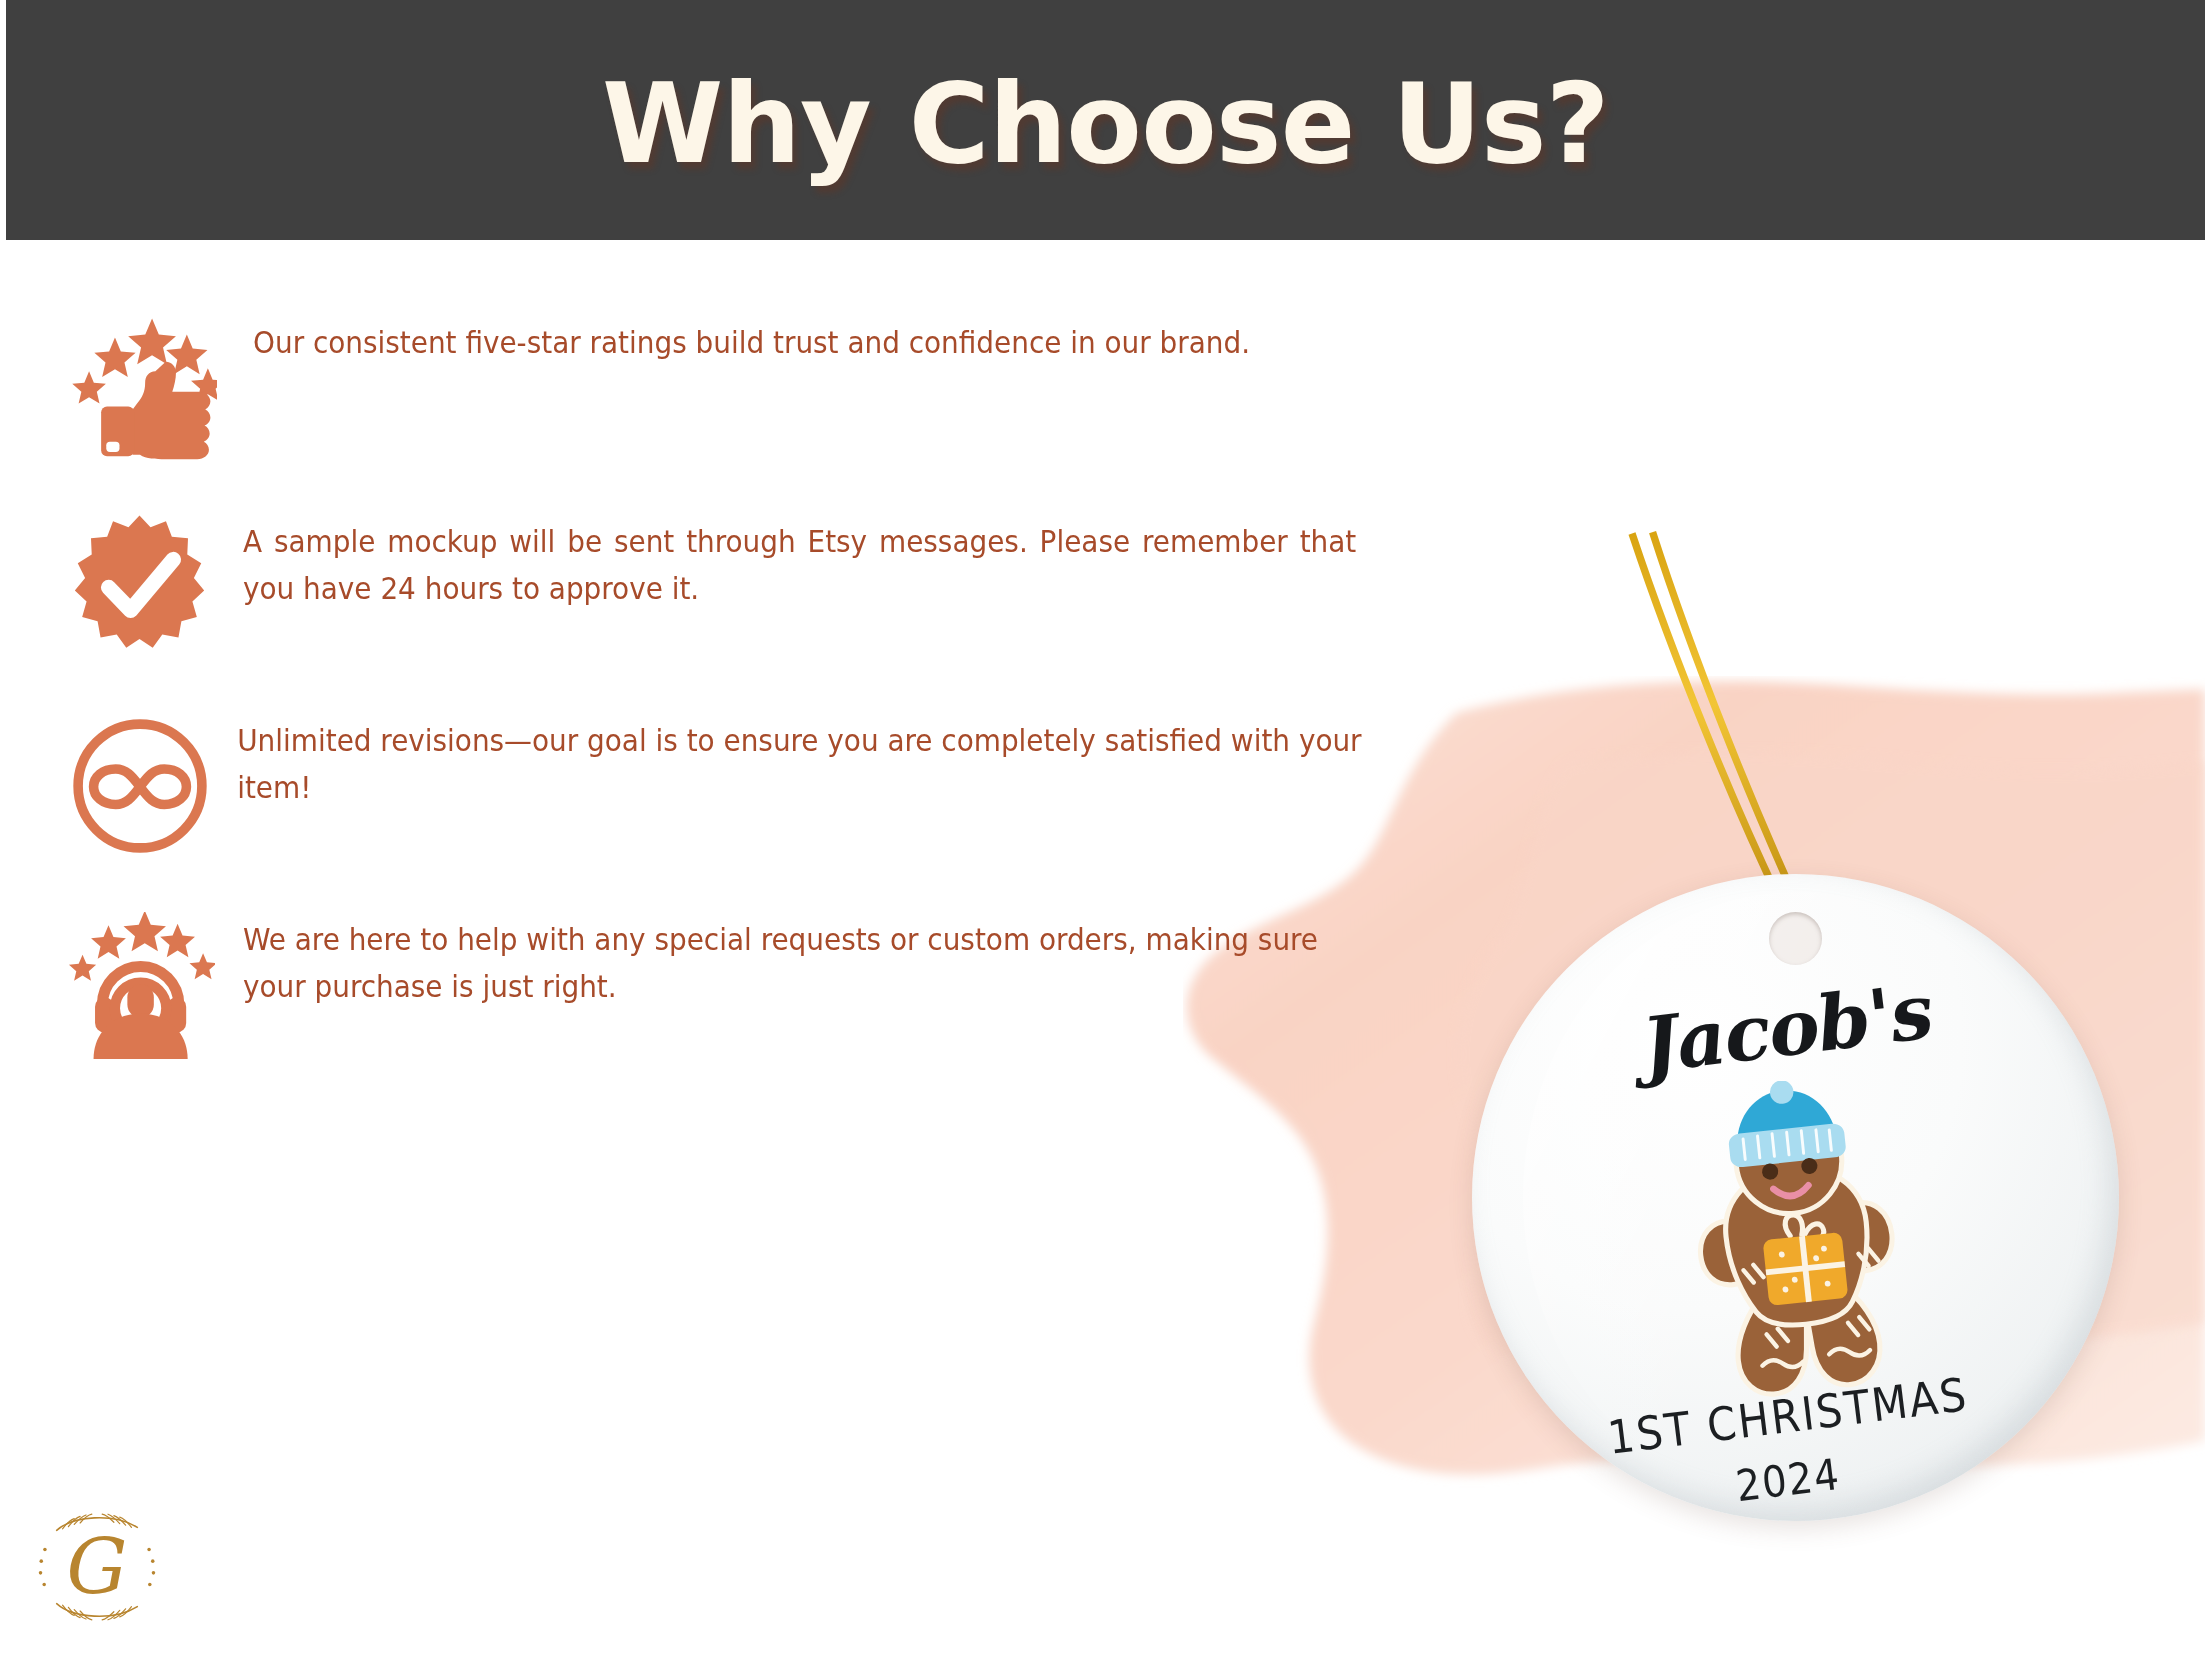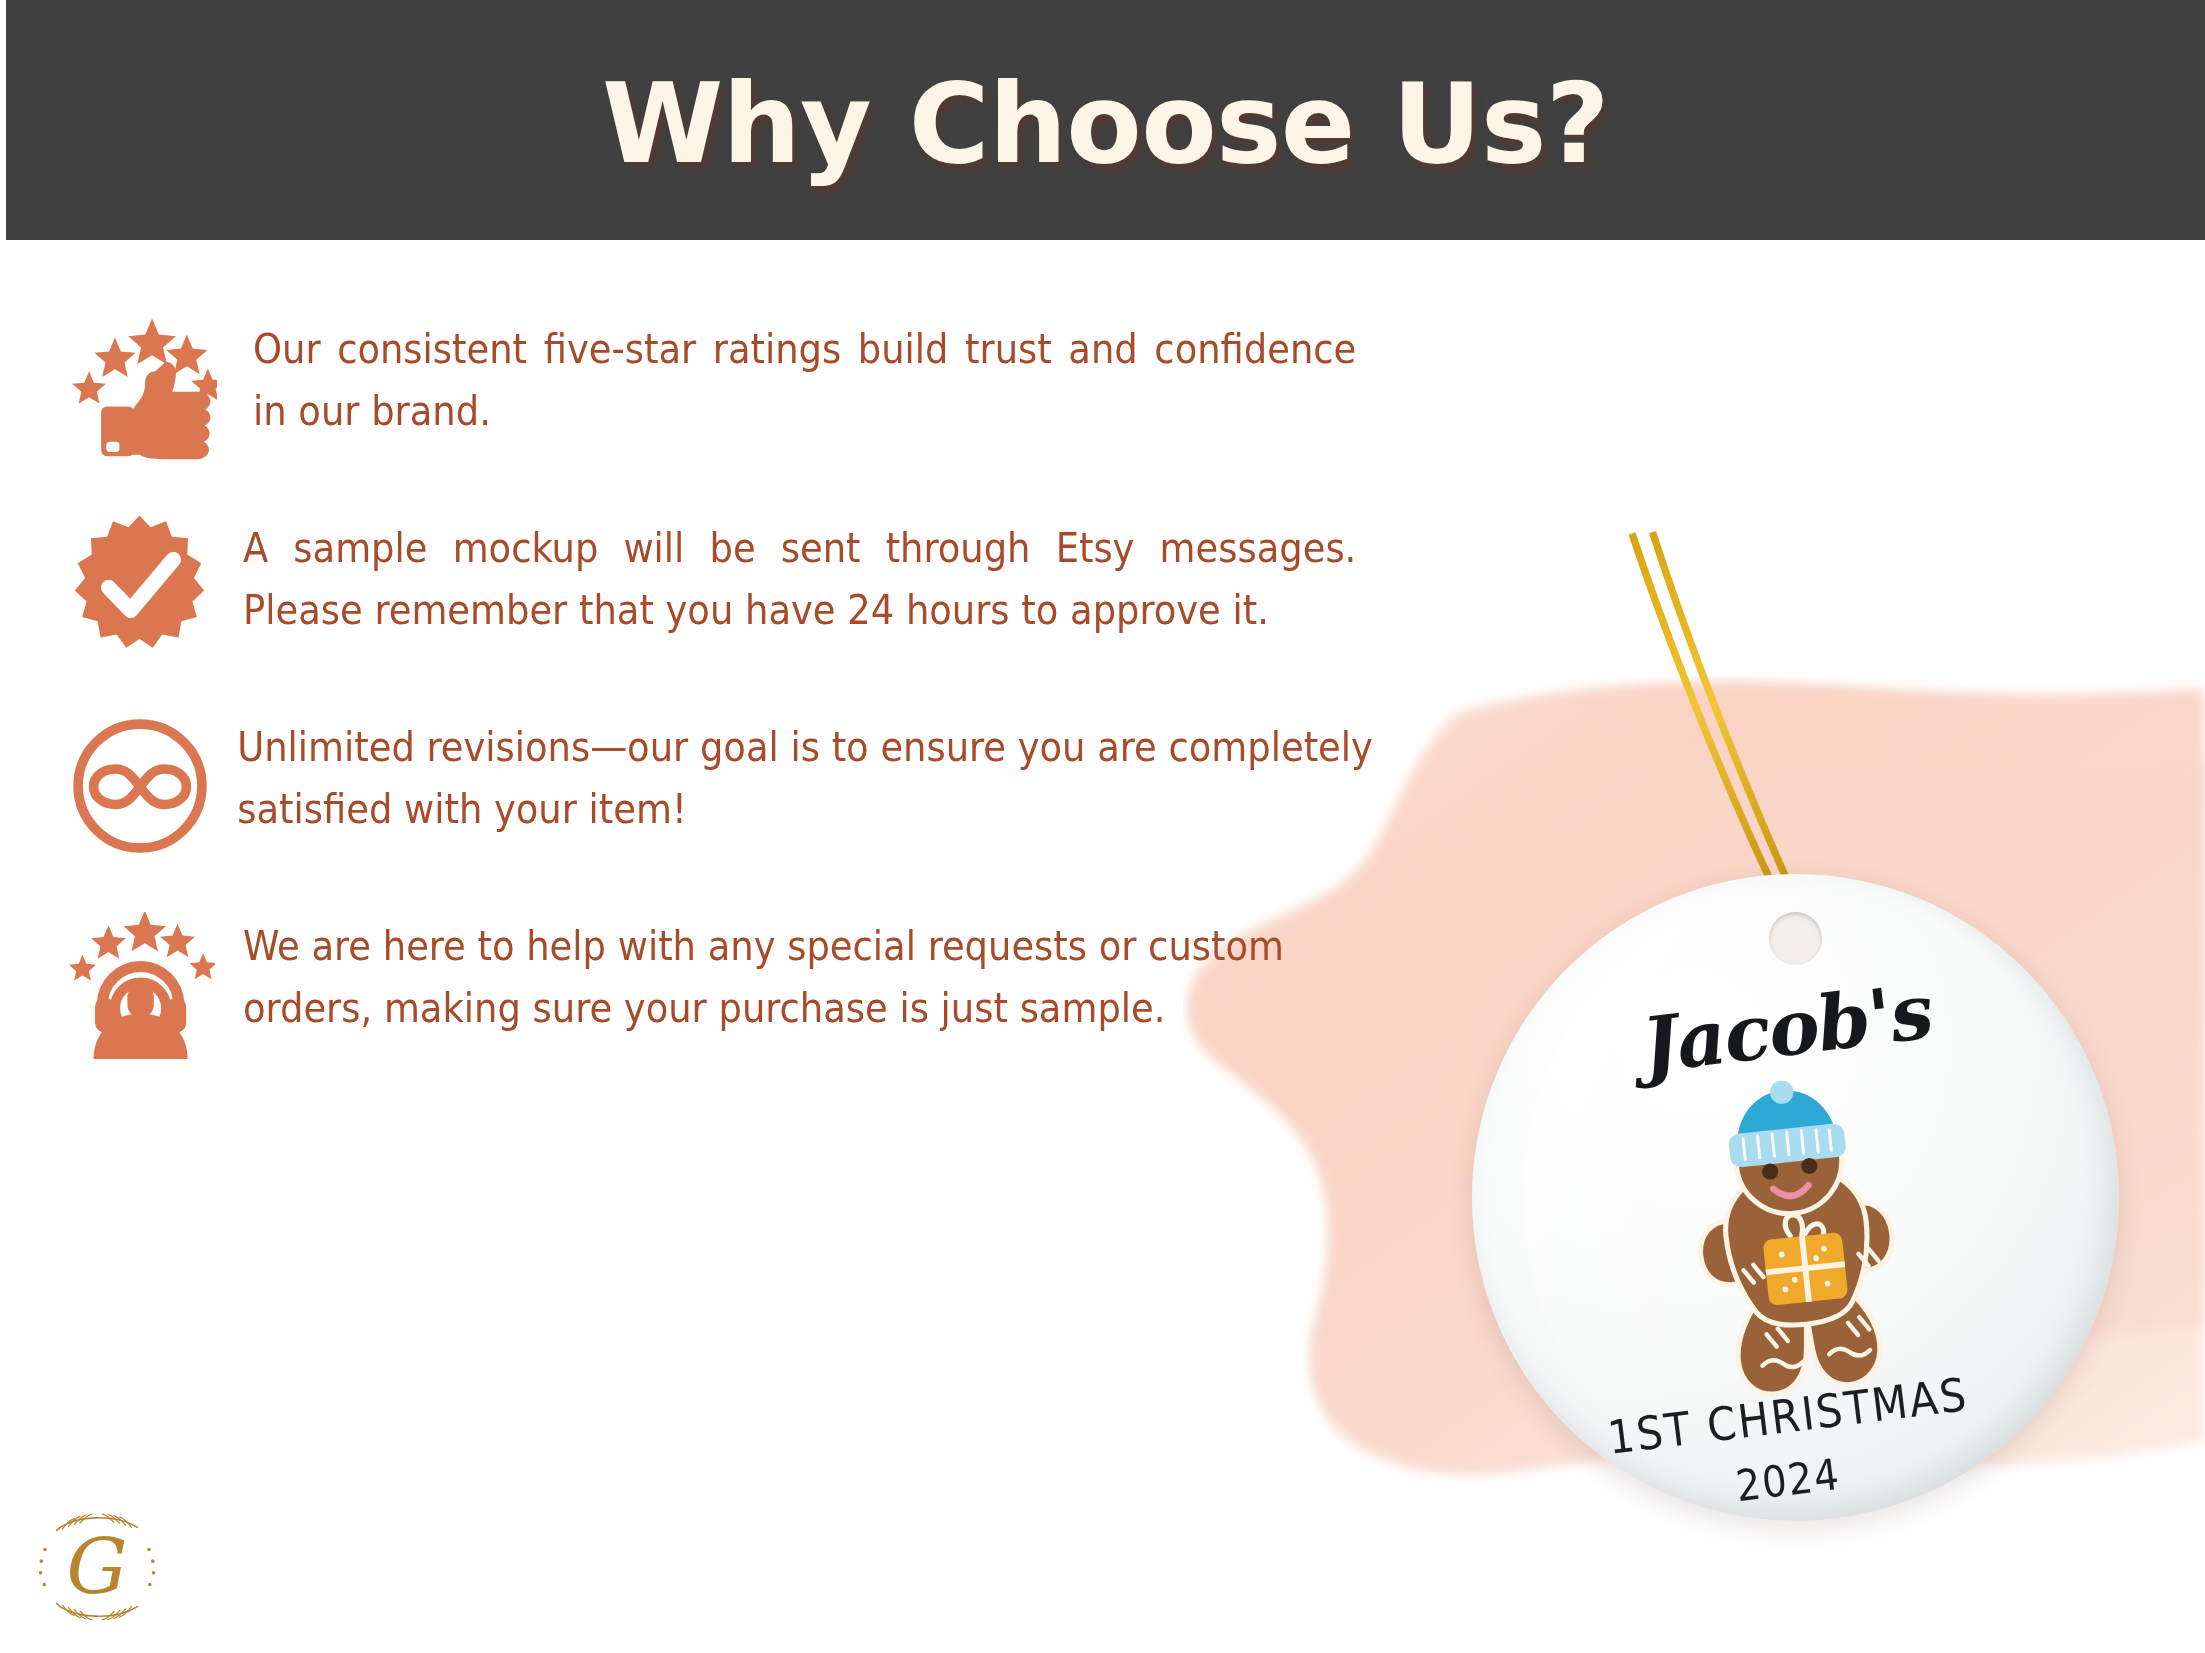--- a/index.html
+++ b/index.html
@@ -77,21 +77,21 @@
     display: flex;
     align-items: center;
     justify-content: center;
   }
   .feature-icon svg { display: block; }
 
   .feature-text {
     flex: 1 1 auto;
     color: #A74B2A;
     font-family: "DejaVu Sans Condensed", "DejaVu Sans", sans-serif;
-    font-size: 41px;
+    font-size: 31px;
     line-height: 1.50;
     text-align: justify;
     padding-right: 14.7px;
     padding-top: 10.3px;
     max-width: 1169px;
   }
   .feature-text.no-justify { text-align: left; }
 
   
   .feature-row.row-1 { margin-top: 0px; }
@@ -349,21 +349,21 @@
 
             <path d="M142 160 c0 20 -14 26 -26 26" fill="none" stroke="#DB7750" stroke-width="11" stroke-linecap="round"></path>
 
             <circle cx="104" cy="131" r="35" fill="none" stroke="#DB7750" stroke-width="14"></circle>
             <path d="M86 116 a18 18 0 0 1 36 0 l0 10 a18 18 0 0 1 -36 0 Z"></path>
 
             <path d="M40 200 c0 -38 29 -62 64 -62 c35 0 64 24 64 62 Z"></path>
           </g>
         </svg>
       </div>
-      <div class="feature-text no-justify">We are here to help with any special requests or custom orders, making sure your purchase is just sample.</div>
+      <div class="feature-text no-justify">We are here to help with any special requests or custom orders, making sure your purchase is just right.</div>
     </div>
 
   </div>
 
   <div id="product-mockup">
 
     <svg id="ornament-string" width="764" height="441" viewBox="0 0 1040 600" xmlns="http://www.w3.org/2000/svg">
       <defs>
         <linearGradient id="goldCord" x1="0" y1="0" x2="0" y2="1">
           <stop offset="0%" stop-color="#D9A412"></stop>

